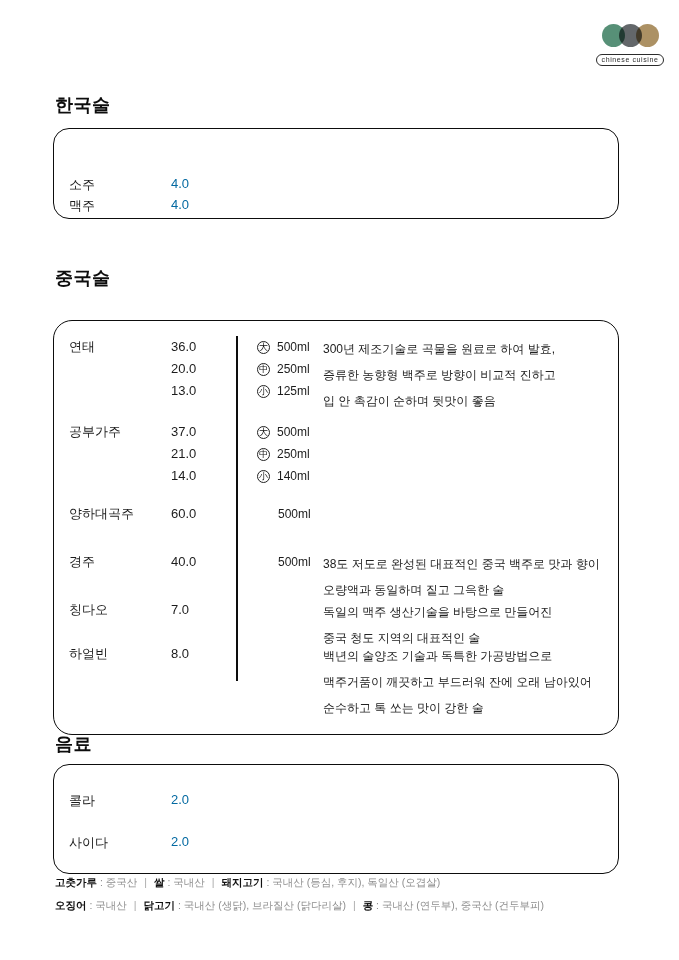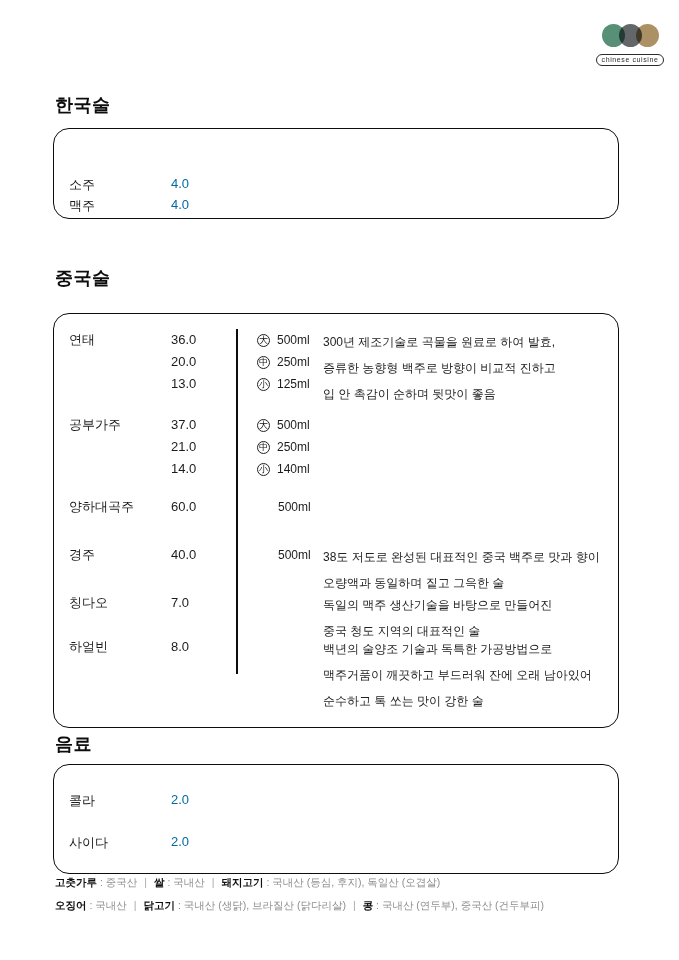--- a/index.html
+++ b/index.html
@@ -63,21 +63,21 @@
   
   .footer-line { position:absolute; left:55px; right:20px; font-size:10.5px; color:#8e8e8e; white-space:nowrap; }
   .footer-line .f-label { font-weight:bold; color:#111; }
   .footer-line .f-colon { color:#8e8e8e; }
   .footer-line .f-sep { color:#a9a9a9; padding:0 7px; }
 
   
   #title-korean { top:93px; }
   #box-korean { top:128px; height:91px; }
   #title-chinese { top:266px; }
-  #box-chinese { top:313px; height:415px; }
+  #box-chinese { top:320px; height:415px;border-radius:19px; }
   #title-drinks { top:732px; }
   #box-drinks { top:764px; height:110px; }
   #footer-1 { top:876px; }
   #footer-2 { top:899px; }
 </style>
 </head>
 <body>
 
 <div class="page">
 

